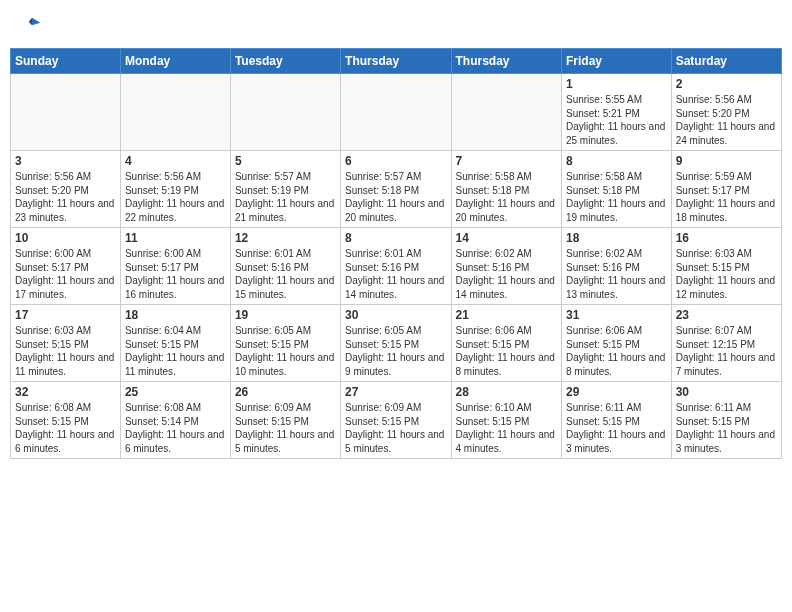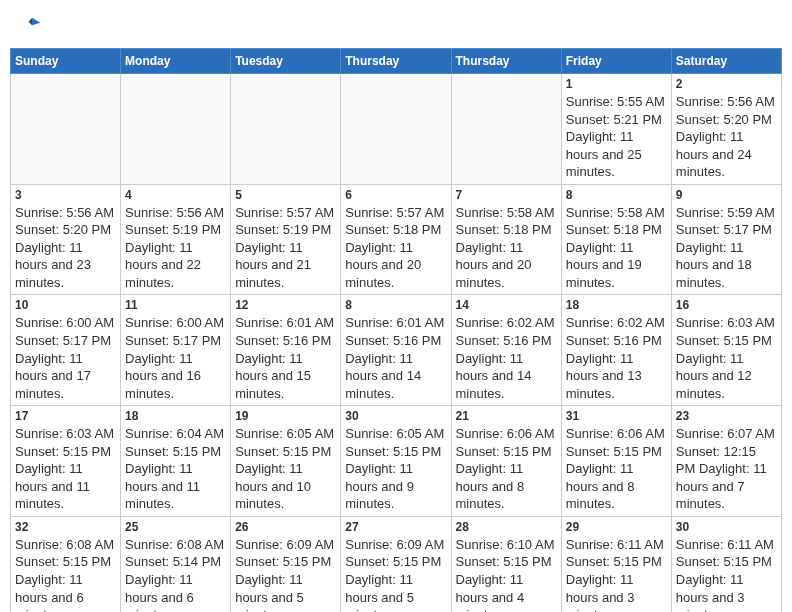--- a/index.html
+++ b/index.html
@@ -71,21 +71,21 @@
     .calendar td.empty {
       background: #f9f9f9;
     }
     .day-num {
       font-size: 12px;
       font-weight: bold;
       display: block;
       margin-bottom: 2px;
     }
     .day-info {
-      font-size: 13px;
+      font-size: 10px;
       line-height: 1.35;
       color: #333;
     }
     .calendar-wrapper {
       padding: 0 10px 10px 10px;
       margin-top: 8px;
     }
   </style>
 </head>
 <body>

